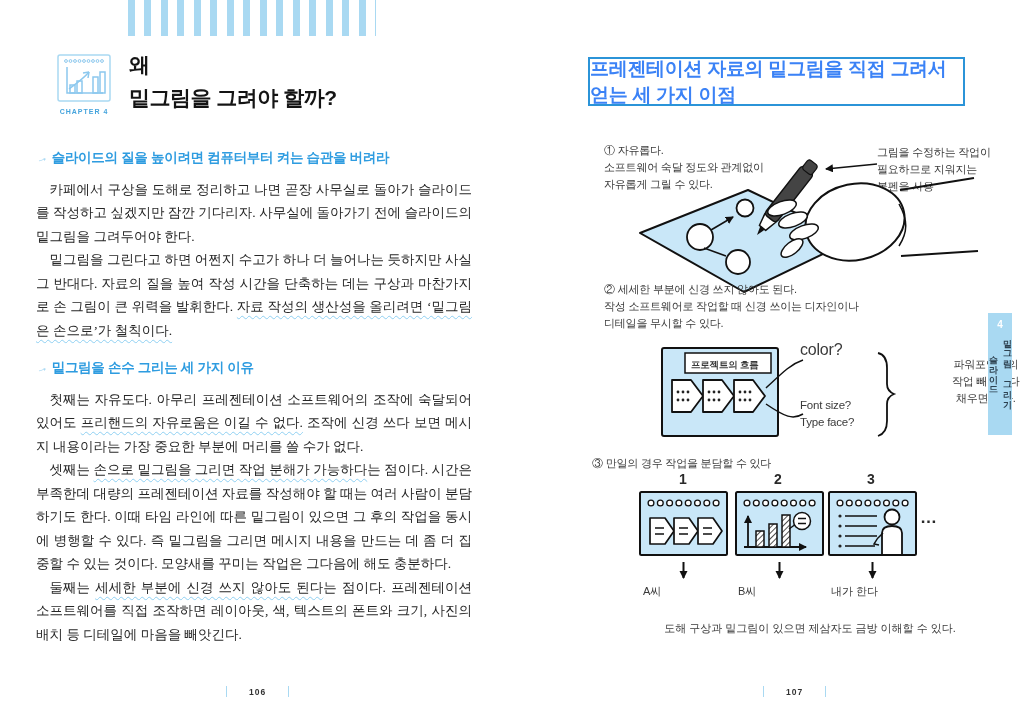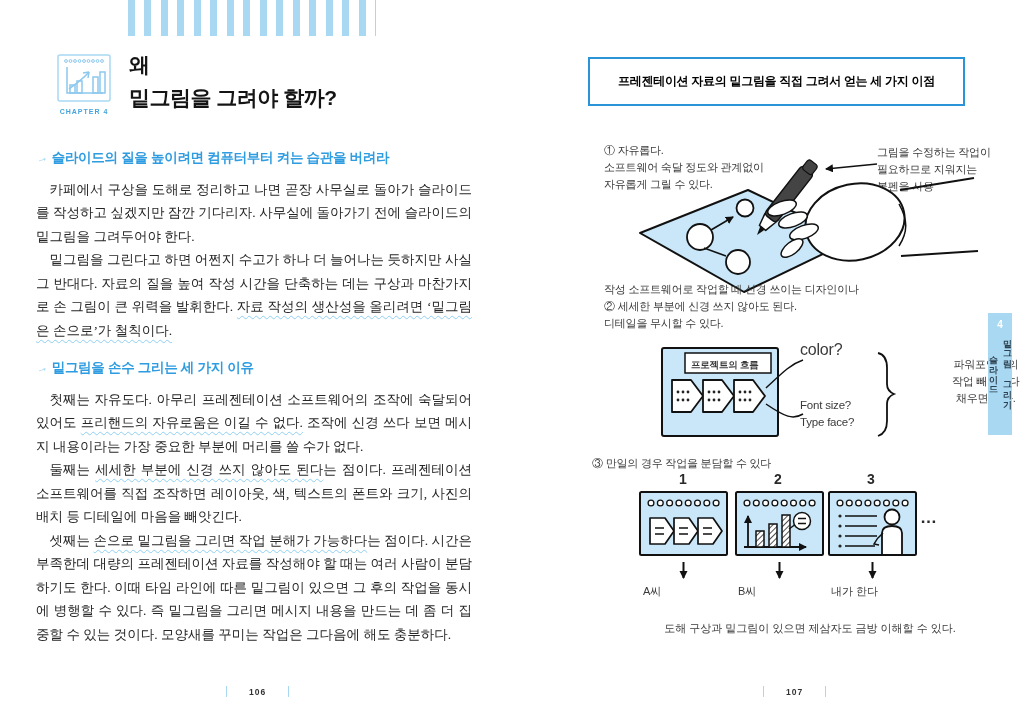--- a/index.html
+++ b/index.html
@@ -30,21 +30,21 @@
     text-decoration-color:#8fd0f2; text-decoration-thickness:1px; text-underline-offset:4px; }
 
   .footer { position:absolute; top:686px; display:flex; align-items:center; gap:22px;padding-left:10px; }
   .footer .bar { width:1px; height:11px; background:#a9d9f2; }
   .footer .num { font-size:8.5px; font-weight:bold; color:#333; letter-spacing:1px; }
   .footer-left { left:216px; } .footer-right { left:753px; }
 
   
   .benefit-box { position:absolute; left:588px; top:57px; width:377px; height:49px;
     border:2px solid #2b94d8; display:flex; align-items:center; justify-content:center; }
-  .benefit-box span { color:#000000; font-size:12px; font-weight:bold; letter-spacing:-0.3px; }
+  .benefit-box span { color:#3b82f6; font-size:19px; font-weight:bold; letter-spacing:-0.3px; }
 
   .hand { position:absolute; color:#3a3a3a; font-size:11px; line-height:17px; letter-spacing:-0.2px; }
   .hand b { font-weight:normal; }
 
   .note1 { left:604px; top:142px; }
   .note1-right { left:877px; top:144px; }
   .note2 { left:604px; top:281px; }
   .flow-label { left:691px; top:356px; font-size:9.5px; font-weight:bold; }
   .note-color { left:800px; top:341px; font-size:16px; }
   .note-font { left:800px; top:397px; font-size:11.5px; line-height:17px; }
@@ -111,22 +111,22 @@
     <div>밑그림을 그려야 할까?</div>
   </div>
 
   <div class="body-col">
     <div class="sec-heading"><span class="arrow">→</span><span>슬라이드의 질을 높이려면 컴퓨터부터 켜는 습관을 버려라</span></div>
     <p><span>카페에서 구상을 도해로 정리하고 나면 곧장 사무실로 돌아가 슬라이드를 작성하고 싶겠지만 잠깐 기다리자. 사무실에 돌아가기 전에 슬라이드의 밑그림을 그려두어야 한다.</span><span class="wavy"></span><span></span></p>
     <p><span>밑그림을 그린다고 하면 어쩐지 수고가 하나 더 늘어나는 듯하지만 사실 그 반대다. 자료의 질을 높여 작성 시간을 단축하는 데는 구상과 마찬가지로 손 그림이 큰 위력을 발휘한다. </span><span class="wavy">자료 작성의 생산성을 올리려면 ‘밑그림은 손으로’가 철칙이다.</span><span></span></p>
 
     <div class="sec-heading sec2"><span class="arrow">→</span><span>밑그림을 손수 그리는 세 가지 이유</span></div>
     <p><span>첫째는 자유도다. 아무리 프레젠테이션 소프트웨어의 조작에 숙달되어 있어도 </span><span class="wavy">프리핸드의 자유로움은 이길 수 없다.</span><span> 조작에 신경 쓰다 보면 메시지 내용이라는 가장 중요한 부분에 머리를 쓸 수가 없다.</span></p>
+    <p><span>셋째는 </span><span class="wavy">손으로 밑그림을 그리면 작업 분해가 가능하다</span><span>는 점이다. 시간은 부족한데 대량의 프레젠테이션 자료를 작성해야 할 때는 여러 사람이 분담하기도 한다. 이때 타임 라인에 따른 밑그림이 있으면 그 후의 작업을 동시에 병행할 수 있다. 즉 밑그림을 그리면 메시지 내용을 만드는 데 좀 더 집중할 수 있는 것이다. 모양새를 꾸미는 작업은 그다음에 해도 충분하다.</span></p>
     <p><span>둘째는 </span><span class="wavy">세세한 부분에 신경 쓰지 않아도 된다</span><span>는 점이다. 프레젠테이션 소프트웨어를 직접 조작하면 레이아웃, 색, 텍스트의 폰트와 크기, 사진의 배치 등 디테일에 마음을 빼앗긴다.</span></p>
-    <p><span>셋째는 </span><span class="wavy">손으로 밑그림을 그리면 작업 분해가 가능하다</span><span>는 점이다. 시간은 부족한데 대량의 프레젠테이션 자료를 작성해야 할 때는 여러 사람이 분담하기도 한다. 이때 타임 라인에 따른 밑그림이 있으면 그 후의 작업을 동시에 병행할 수 있다. 즉 밑그림을 그리면 메시지 내용을 만드는 데 좀 더 집중할 수 있는 것이다. 모양새를 꾸미는 작업은 그다음에 해도 충분하다.</span></p>
   </div>
 
   <div class="footer footer-left">
     <span class="bar"></span>
     <span class="num">106</span>
     <span class="bar"></span>
   </div>
 
   <div class="benefit-box">
     <span>프레젠테이션 자료의 밑그림을 직접 그려서 얻는 세 가지 이점</span>
@@ -171,22 +171,22 @@
 
     <ellipse cx="182" cy="70" rx="15" ry="6.5" transform="rotate(-20 182 70)" fill="#fff" stroke="#111" stroke-width="1.5"></ellipse>
     <ellipse cx="193" cy="82" rx="15" ry="6.5" transform="rotate(-20 193 82)" fill="#fff" stroke="#111" stroke-width="1.5"></ellipse>
     <ellipse cx="204" cy="94" rx="15" ry="6.5" transform="rotate(-20 204 94)" fill="#fff" stroke="#111" stroke-width="1.5"></ellipse>
     <ellipse cx="192" cy="110" rx="13" ry="6" transform="rotate(-38 192 110)" fill="#fff" stroke="#111" stroke-width="1.5"></ellipse>
 
     <line x1="277" y1="26" x2="226" y2="31" stroke="#111" stroke-width="1.6" marker-end="url(#ahA)"></line>
   </svg>
 
   <div class="hand note2">
+    <div><b>② 세세한 부분에 신경 쓰지 않아도 된다.</b></div>
     <div>작성 소프트웨어로 작업할 때 신경 쓰이는 디자인이나</div>
-    <div><b>② 세세한 부분에 신경 쓰지 않아도 된다.</b></div>
     <div>디테일을 무시할 수 있다.</div>
   </div>
 
   <svg class="svg-flow" width="345" height="115" viewBox="0 0 345 115">
     <rect x="17" y="8" width="116" height="88" rx="2" fill="#c9e7f8" stroke="#111" stroke-width="2"></rect>
     <rect x="40" y="13" width="86" height="20" fill="#fff" stroke="#111" stroke-width="1.5"></rect>
     <g fill="#fff" stroke="#111" stroke-width="1.8" stroke-linejoin="round">
       <path d="M27,40 h19 l12,16 l-12,16 h-19 z"></path>
       <path d="M58,40 h19 l12,16 l-12,16 h-19 z"></path>
       <path d="M89,40 h19 l12,16 l-12,16 h-19 z"></path>

